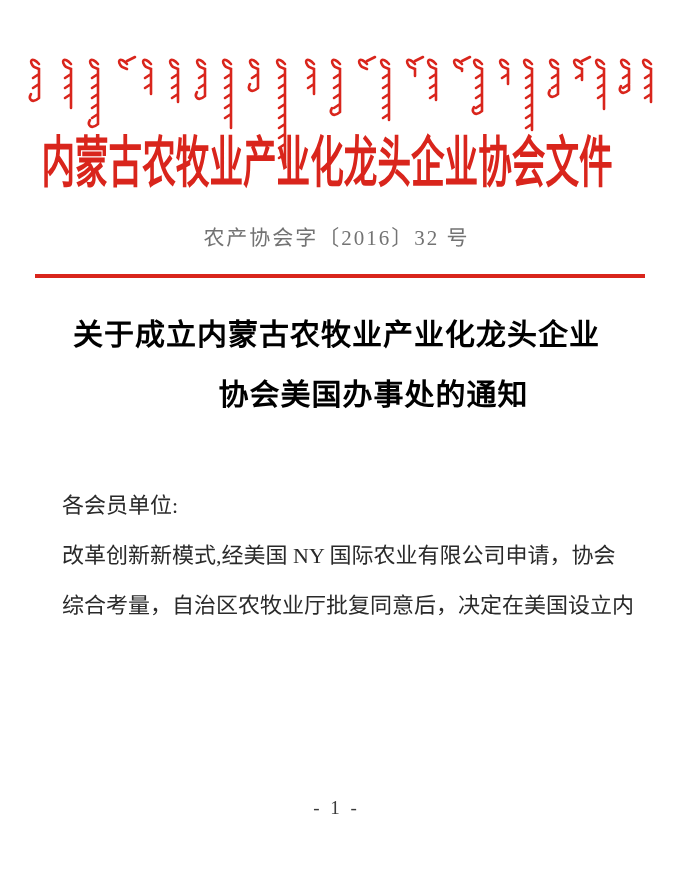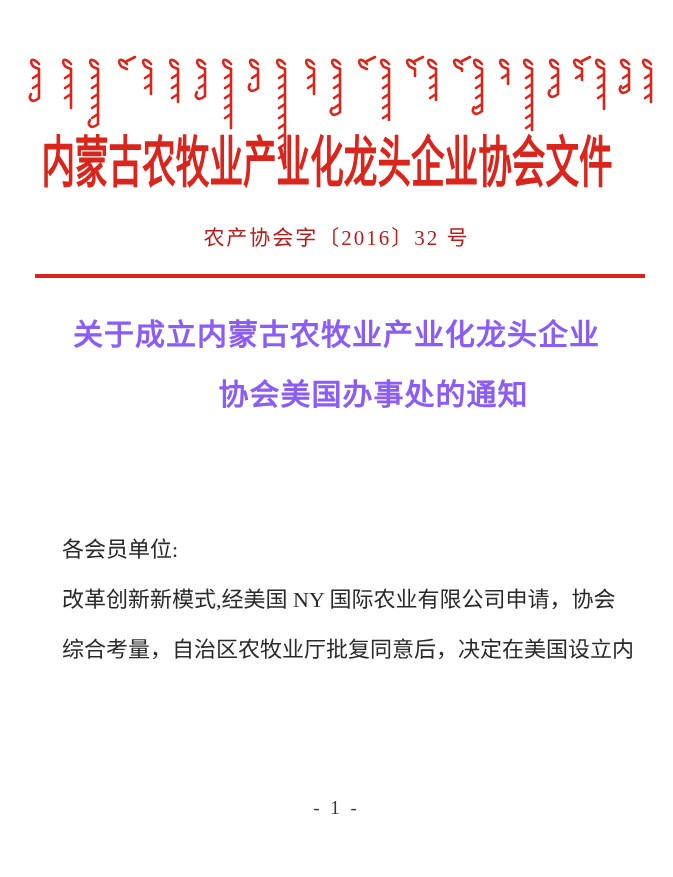--- a/index.html
+++ b/index.html
@@ -19,36 +19,36 @@
     display:flex;justify-content:center;
   }
   .red-title{
     font-size:56px;font-weight:bold;color:#d9251c;
     white-space:nowrap;line-height:64px;
     transform:scaleX(0.60);transform-origin:center;
     letter-spacing:0px;
   }
   .doc-number{
     position:absolute;left:0;top:221px;width:673px;
-    text-align:center;font-size:21px;color:#b91c1c;
+    text-align:center;font-size:21px;color:#737373;
     letter-spacing:2px;white-space:nowrap;
   }
   .red-rule{
     position:absolute;left:35px;top:274px;width:610px;height:4px;
     background:#d9251c;
   }
   .notice-title{
     position:absolute;left:0;width:673px;text-align:center;
-    font-size:30px;font-weight:bold;color:#8b5cf6;
+    font-size:30px;font-weight:bold;color:#000000;
     white-space:nowrap;letter-spacing:1px;
   }
   .notice-title.line1{top:310px;}
   .notice-title.line2{top:370px;margin-left:37px;}
   .body-block{
-    position:absolute;left:62px;top:525px;width:552px;
+    position:absolute;left:62px;top:481px;width:552px;
     font-size:22px;line-height:50px;color:#2a2a2a;
     white-space:nowrap;
   }
   .body-line{height:50px;}
   .body-line.indent{text-indent:44px;}
   .page-number{
     position:absolute;left:0;top:797px;width:673px;
     text-align:center;font-size:19px;color:#3a3a3a;
     letter-spacing:3px;
   }

